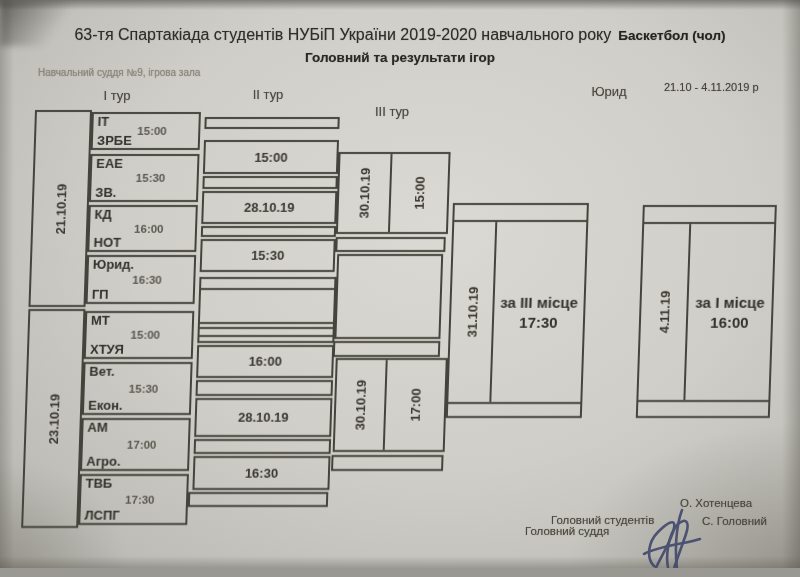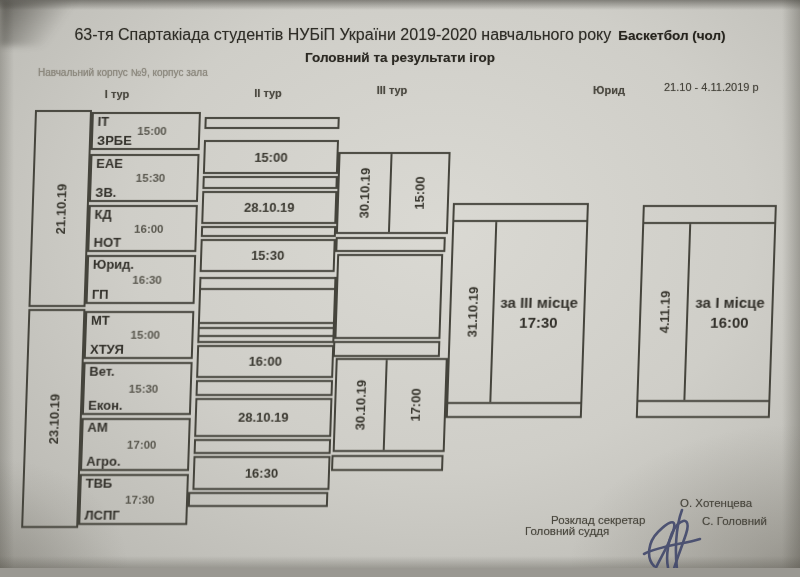--- a/index.html
+++ b/index.html
@@ -18,21 +18,21 @@
   .sh-br{right:0;bottom:0;width:240px;height:150px;background:radial-gradient(ellipse at 100% 100%,rgba(92,88,78,.38),rgba(92,88,78,0) 68%);}
   .sh-bl{left:0;bottom:0;width:130px;height:110px;background:radial-gradient(ellipse at 0% 100%,rgba(92,88,78,.28),rgba(92,88,78,0) 70%);}
 
   
   .hdr span,.hdr div{text-shadow:0 0 1px rgba(80,76,66,.5);}
   .title-line{position:absolute;left:0;right:0;top:26px;text-align:center;white-space:nowrap;}
   .t-bold{font-size:13.5px;font-weight:bold;color:#26241e;margin-left:7px;}
   .subtitle{position:absolute;left:0;right:0;top:50px;text-align:center;font-size:13.5px;font-weight:bold;color:#2b2923;}
   .venue{position:absolute;left:38px;top:67px;font-size:10px;color:#8e8a7f;}
   .daterange{position:absolute;left:664px;top:61px;font-size:11px;color:#45433b;margin-top:20px;}
-  .round-h{position:absolute;transform:translateX(-50%);font-size:11px;font-weight:bold;color:#4c4a42;text-shadow:0 0 1px rgba(80,76,66,.5);}
+  .round-h{position:absolute;transform:translateX(-50%);font-size:13px;font-weight:normal;color:#4c4a42;text-shadow:0 0 1px rgba(80,76,66,.5);}
 
   
   .bracket{position:absolute;left:0;top:0;right:0;bottom:0;transform:skewX(-1.9deg);transform-origin:0 110px;filter:blur(.3px);}
   .bx{position:absolute;border:2px solid #45443c;box-sizing:border-box;}
   .noTB{border-top:none;border-bottom:none;}
   .match .team{position:absolute;left:4px;font-size:13px;font-weight:bold;color:#33312b;white-space:nowrap;}
   .match .t1{top:0;}
   .match .t2{bottom:0;}
   .match .mtime{position:absolute;left:56%;top:50%;transform:translate(-50%,-50%);font-size:11.5px;font-weight:bold;color:#5a584f;}
   .r2{display:flex;align-items:center;justify-content:center;font-size:13px;font-weight:bold;color:#3a3830;}
@@ -64,27 +64,27 @@
   <div class="shade sh-right"></div>
   <div class="shade sh-bottom"></div>
   <div class="shade sh-br"></div>
   <div class="shade sh-bl"></div>
 
   <div class="hdr">
     <div class="title-line">
       <span>63-тя Спартакіада студентів НУБіП України 2019-2020 навчального року</span><span class="t-bold">Баскетбол  (чол)</span>
     </div>
     <div class="subtitle">Головний та результати ігор</div>
-    <div class="venue">Навчальний корпус №9, корпус зала</div>
+    <div class="venue">Навчальний суддя №9, ігрова зала</div>
     <div class="daterange">21.10 - 4.11.2019 р</div>
   </div>
 
   <div class="round-h" style="left:117px;top:88px;">І тур</div>
   <div class="round-h" style="left:268px;top:87px;">ІІ тур</div>
-  <div class="round-h" style="left:392px;top:84px;">ІІІ тур</div>
+  <div class="round-h" style="left:392px;top:104px;">ІІІ тур</div>
   <div class="round-h" style="left:609px;top:84px;">Юрид</div>
 
   <div class="bracket">
 
     <div class="bx" style="left:35px;top:110px;width:57px;height:197px;">
       <span class="rot">21.10.19</span>
     </div>
 
     <div class="bx match" style="left:92px;top:112px;width:109px;height:38px;">
       <span class="team t1">ІТ</span>
@@ -199,21 +199,21 @@
           <div class="p-l2">16:00</div>
         </div>
       </div>
       <div class="p-rest"></div>
     </div>
 
   </div>
 
   <div class="foot" style="left:525px;top:525px;">Головний суддя</div>
   <div class="foot" style="left:680px;top:497px;">О. Хотенцева</div>
-  <div class="foot" style="left:551px;top:514px;">Розклад секретар</div>
+  <div class="foot" style="left:551px;top:514px;">Головний студентів</div>
   <div class="foot" style="left:702px;top:515px;">С. Головний</div>
 
   <svg class="sig" width="86" height="81" viewBox="0 0 86 81">
     <g fill="none" stroke="#3b4268" stroke-width="2.6" stroke-linecap="round" opacity="0.85">
       <path d="M28,70 C20,62 22,46 32,36 C42,26 50,22 48,32 C46,44 34,62 28,76"></path>
       <path d="M44,78 C38,64 42,38 52,28 C60,21 64,26 60,38 C54,56 48,70 46,80"></path>
       <path d="M56,14 C50,30 48,56 52,80"></path>
       <path d="M18,58 C33,50 58,48 74,43"></path>
     </g>
   </svg>

